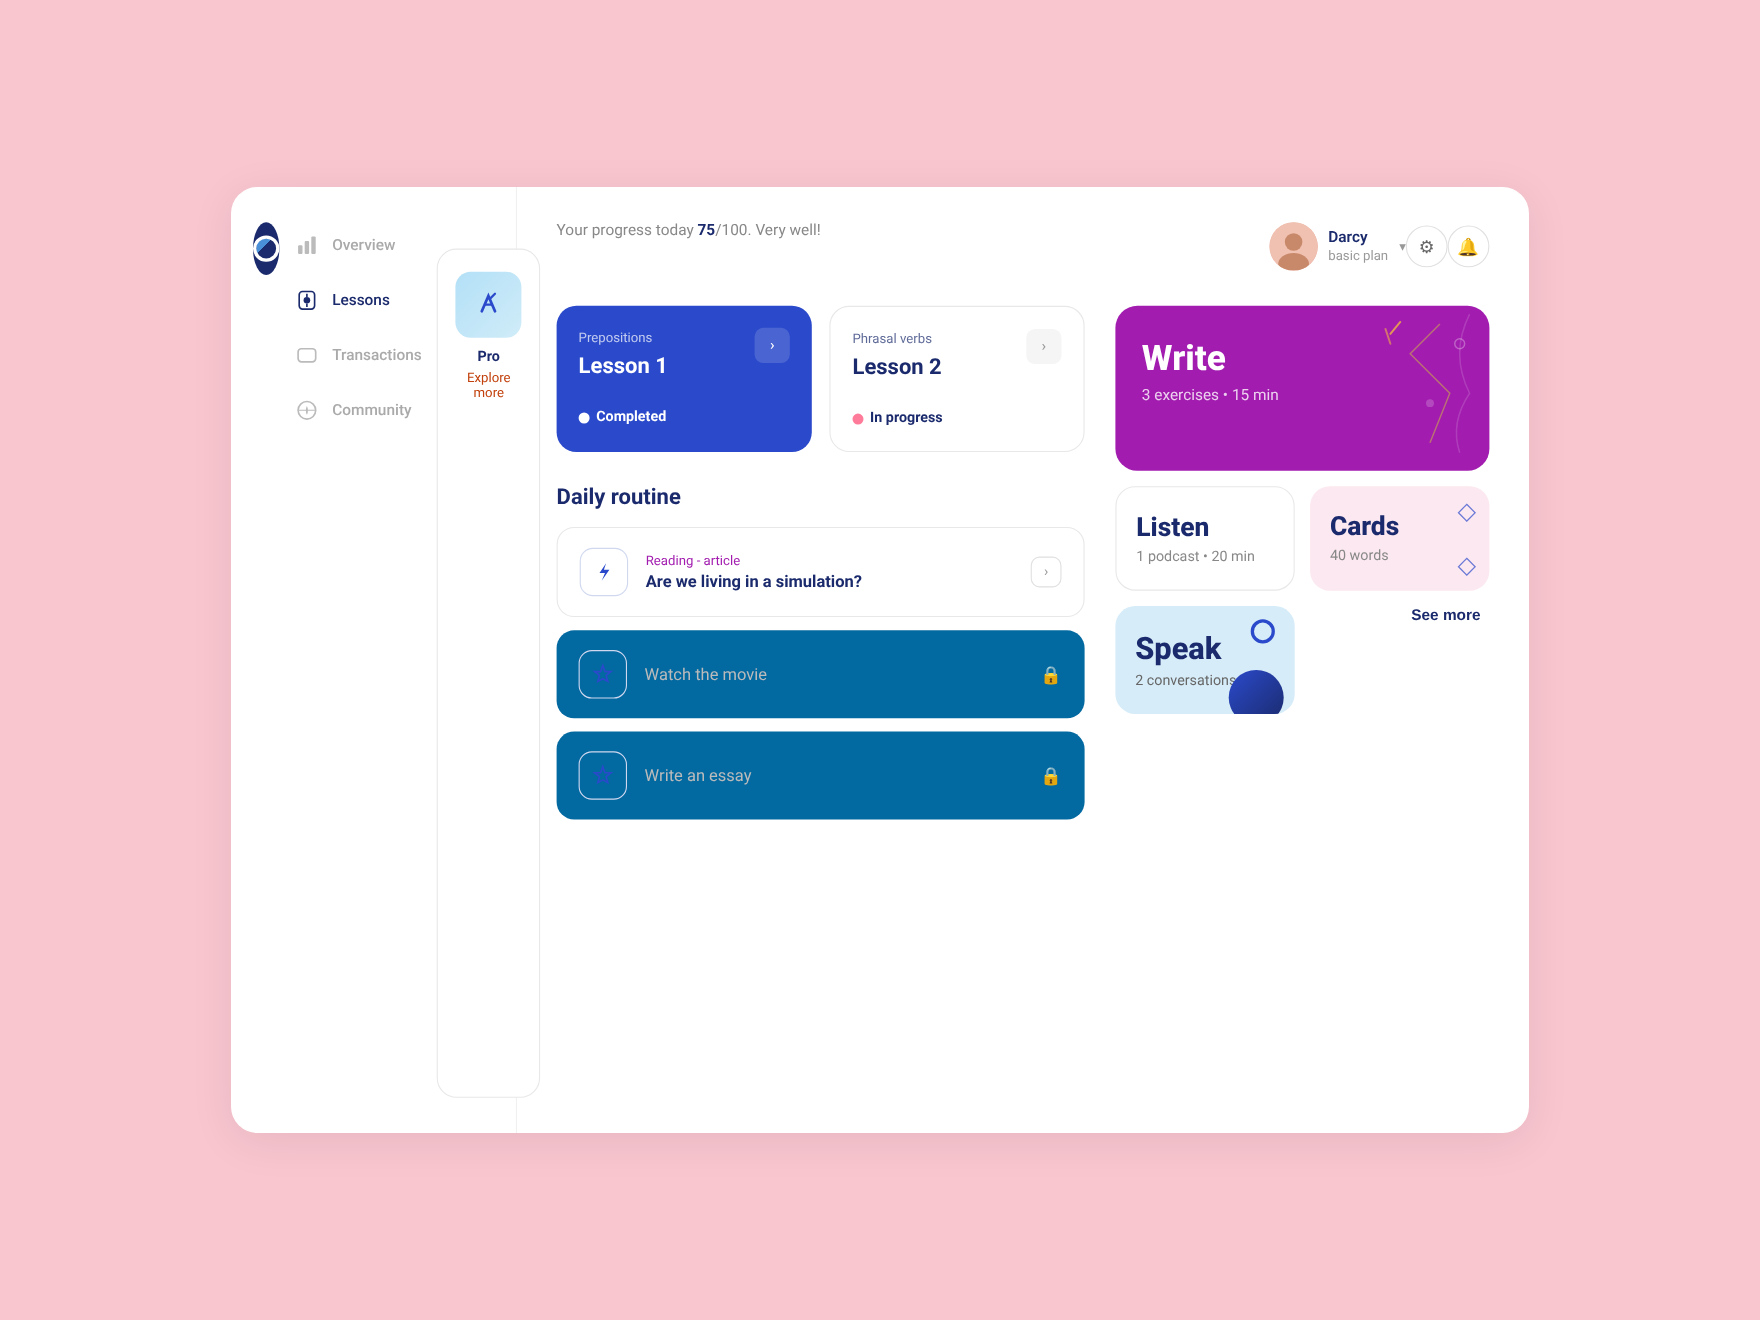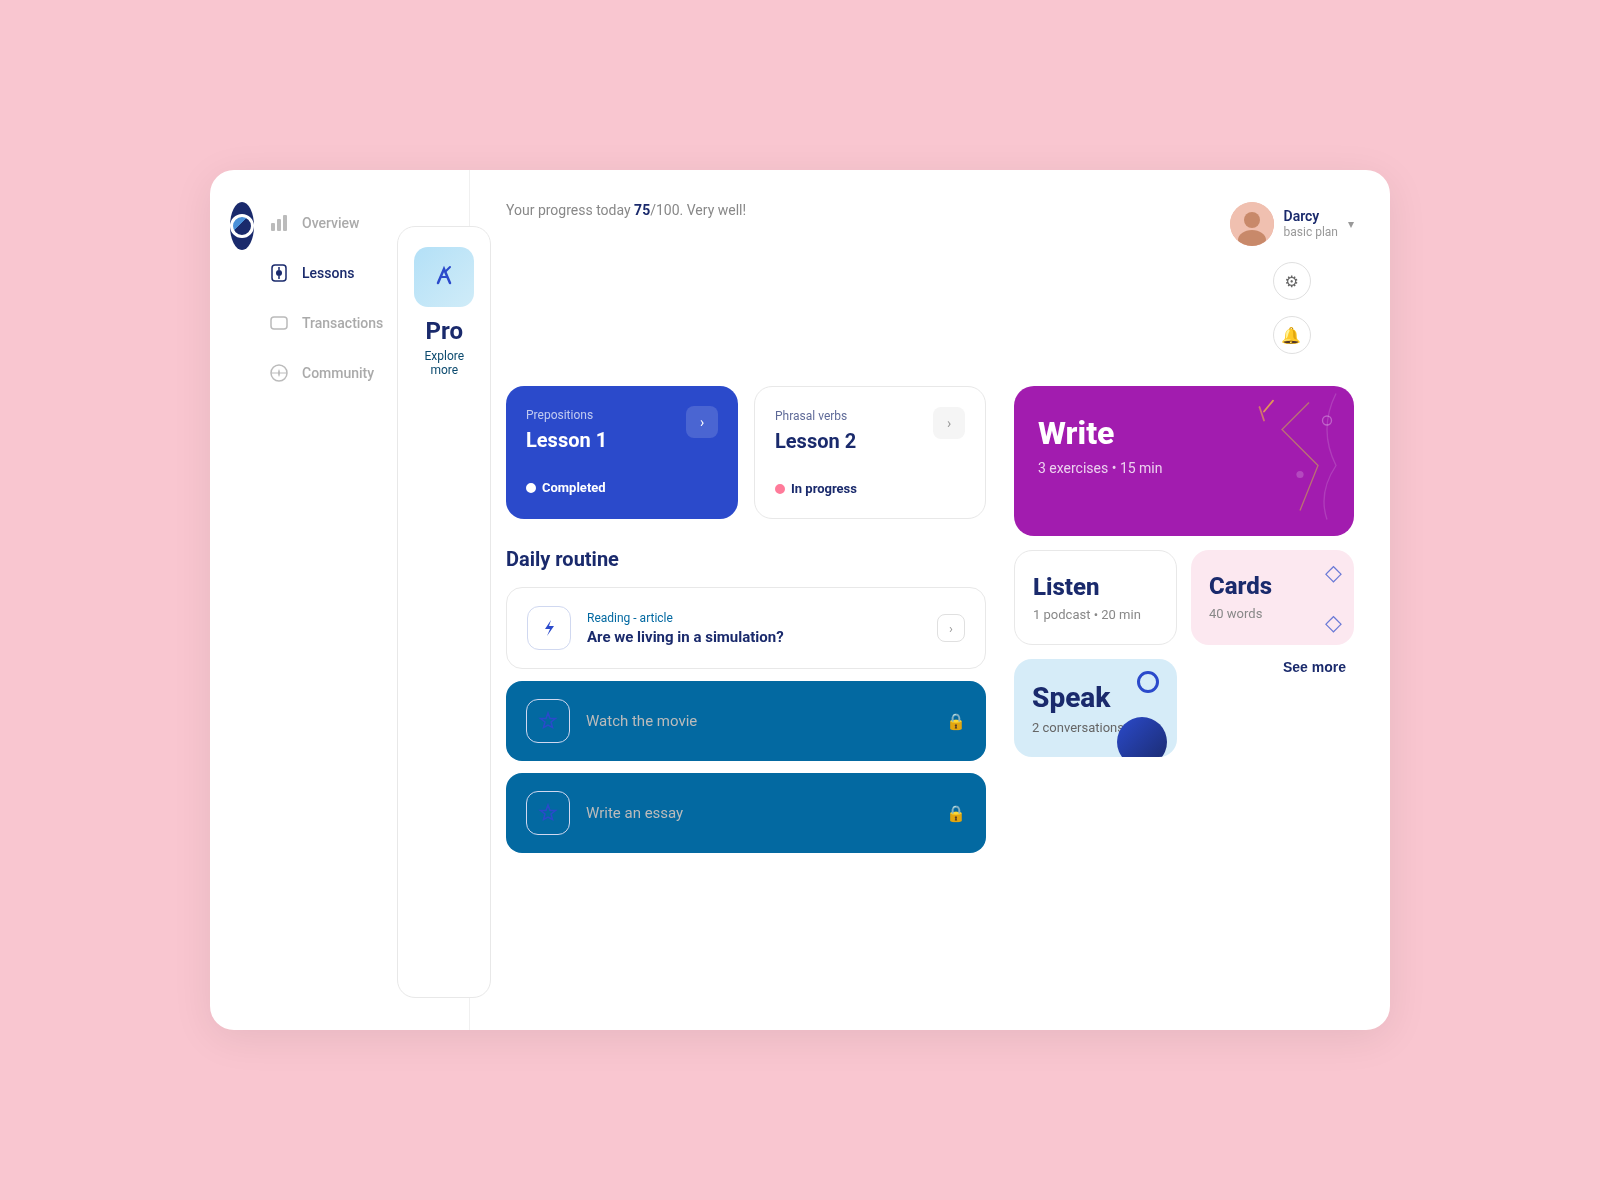--- a/index.html
+++ b/index.html
@@ -89,28 +89,28 @@
     .pro-icon-bg {
       width: 60px;
       height: 60px;
       background: linear-gradient(135deg, #b3e0f7 0%, #d0ecf8 100%);
       border-radius: 14px;
       display: flex;
       align-items: center;
       justify-content: center;
     }
     .pro-label {
-      font-size: 24px;
+      font-size: 13px;
       font-weight: 700;
       color: #1a2a6c;
       margin-bottom: 4px;
     }
     .pro-sub {
       font-size: 12px;
-      color: #0c4a6e;
+      color: #c2410c;
     }
     
     .main-content {
       flex: 1;
       padding: 32px 36px;
       overflow-y: auto;
     }
     
     .header {
       display: flex;
@@ -128,22 +128,21 @@
       font-size: 14px;
       color: #888;
     }
     .header-left p strong {
       color: #1a2a6c;
       font-weight: 700;
     }
     .header-right {
       display: flex;
       align-items: center;
-      gap: 16px;
-      flex-direction: column;
+      gap: 0;
     }
     .user-info {
       display: flex;
       align-items: center;
       gap: 10px;
       cursor: pointer;
     }
     .avatar {
       width: 44px;
       height: 44px;
@@ -272,21 +271,21 @@
     .routine-star-wrap {
       width: 44px; height: 44px;
       border: 1.5px solid #d0d8f0;
       border-radius: 12px;
       display: flex; align-items: center; justify-content: center;
       color: #2b4acb;
       font-size: 18px;
       flex-shrink: 0;
     }
     .routine-content { flex: 1; }
-    .routine-type { font-size: 12px; color: #0369a1; margin-bottom: 3px; }
+    .routine-type { font-size: 12px; color: #a21caf; margin-bottom: 3px; }
     .routine-title { font-size: 15px; font-weight: 700; color: #1a2a6c; }
     .routine-tags { display: flex; gap: 8px; margin-top: 8px; flex-wrap: wrap; }
     .tag {
       background: white;
       border: 1.5px solid #e0e0e0;
       border-radius: 20px;
       padding: 4px 12px;
       font-size: 12px;
       color: #666;
     }

